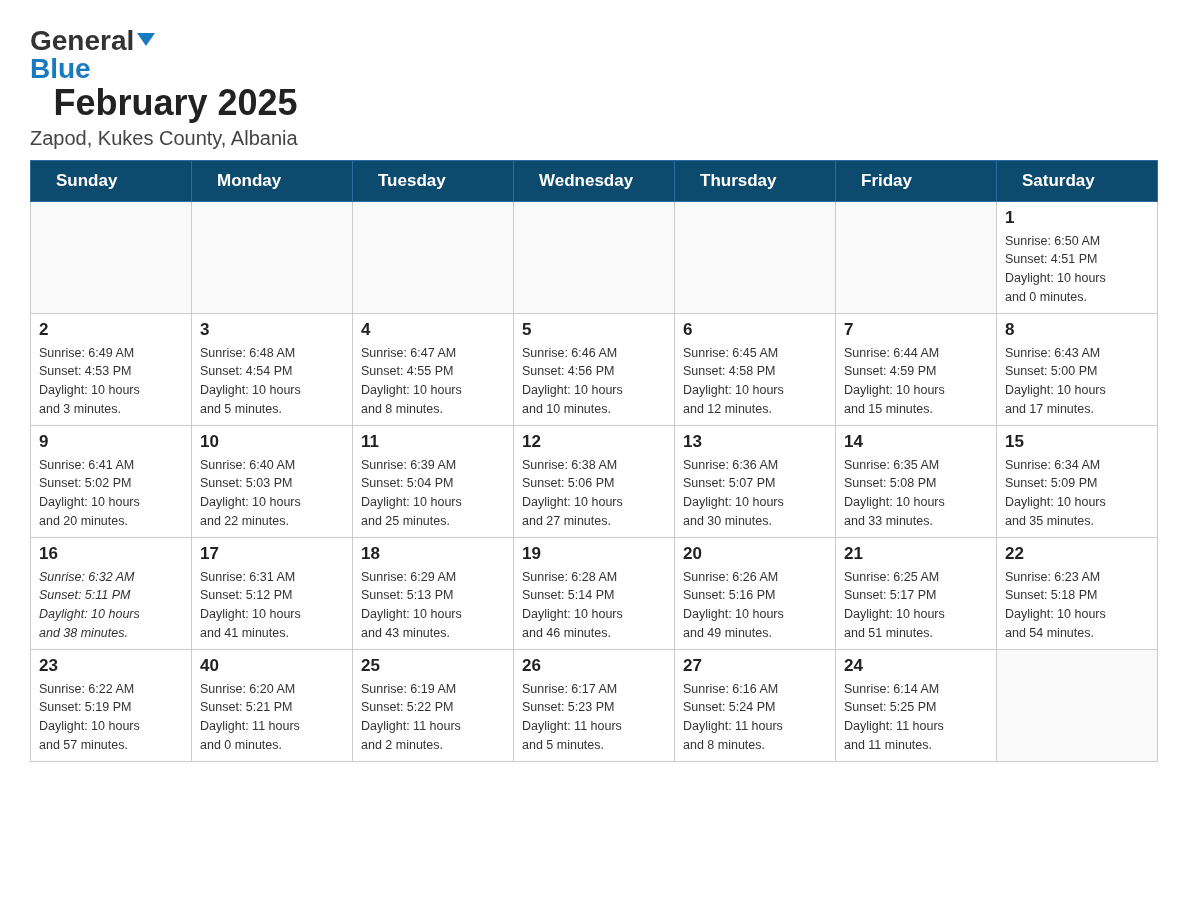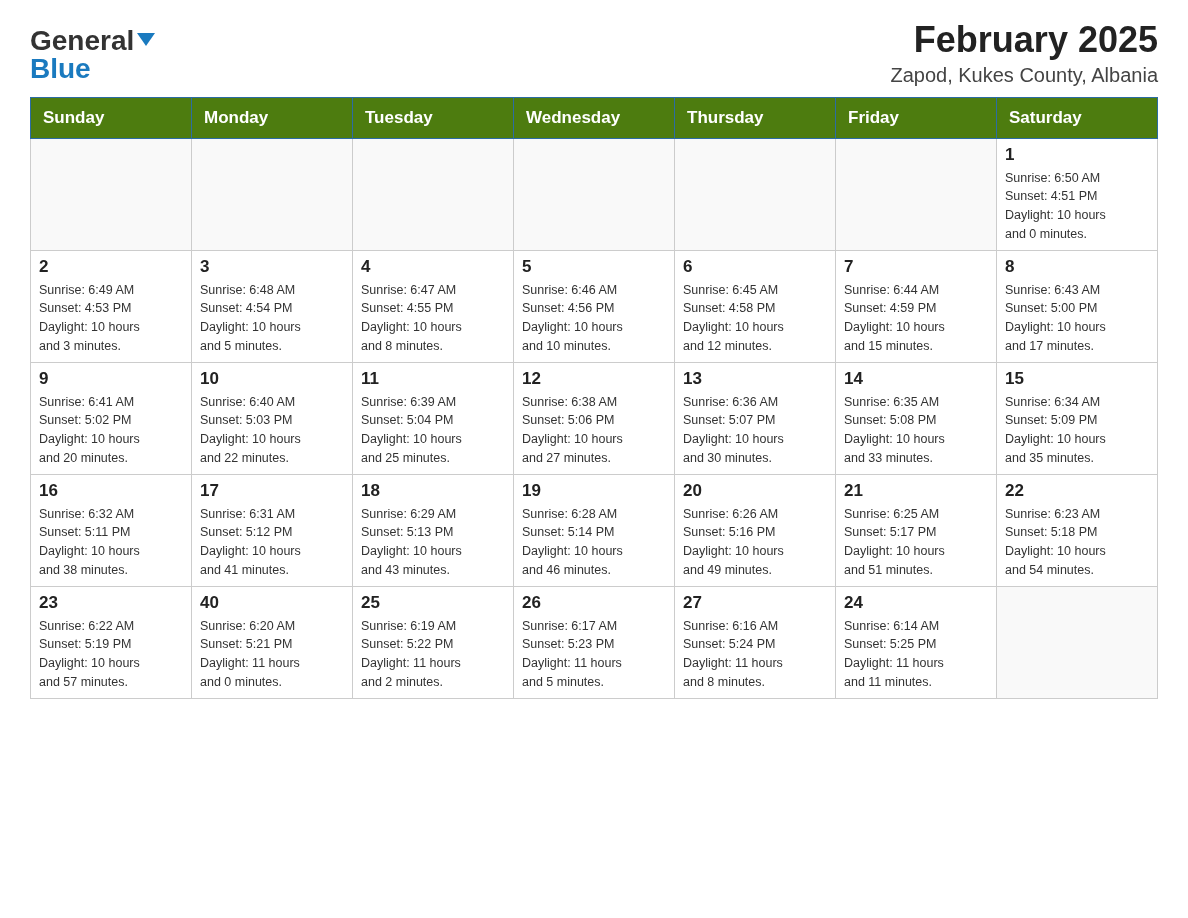--- a/index.html
+++ b/index.html
@@ -8,20 +8,21 @@
       background: #fff;
       width: 1188px;
       min-height: 918px;
       padding: 20px 30px;
     }
     .header {
       display: flex;
       justify-content: space-between;
       align-items: flex-start;
       margin-bottom: 10px;
+      flex-direction: column;
     }
     .logo {
       display: flex;
       flex-direction: column;
       align-items: flex-start;
       padding-top: 5px;
     }
     .title-area {
       text-align: right;
     }
@@ -35,25 +36,25 @@
       font-size: 20px;
       color: #444;
       margin-top: 4px;
     }
     .calendar {
       width: 100%;
       border-collapse: collapse;
       margin-top: 8px;
     }
     .calendar th {
-      background-color: #4d7c0f;
+      background-color: #0c4a6e;
       color: #fff;
       font-size: 17px;
       font-weight: bold;
-      padding: 10px 12px;
+      padding: 10px 25px;
       text-align: left;
       border: 1px solid #2b6ca3;
     }
     .calendar td {
       border: 1px solid #ccc;
       vertical-align: top;
       padding: 6px 8px;
       width: 14.28%;
       min-height: 110px;
       height: 110px;
@@ -218,21 +219,21 @@
           <div class="day-number">15</div>
           <div class="day-info" style="white-space: pre-line;">Sunrise: 6:34 AM
 Sunset: 5:09 PM
 Daylight: 10 hours
 and 35 minutes.</div>
         </td>
       </tr>
       <tr>
         <td>
           <div class="day-number">16</div>
-          <div class="day-info" style="white-space: pre-line;">Sunrise: 6:32 AM
+          <div class="day-info" style="white-space: pre-line; font-style: italic;">Sunrise: 6:32 AM
 Sunset: 5:11 PM
 Daylight: 10 hours
 and 38 minutes.</div>
         </td>
         <td>
           <div class="day-number">17</div>
           <div class="day-info" style="white-space: pre-line;">Sunrise: 6:31 AM
 Sunset: 5:12 PM
 Daylight: 10 hours
 and 41 minutes.</div>

